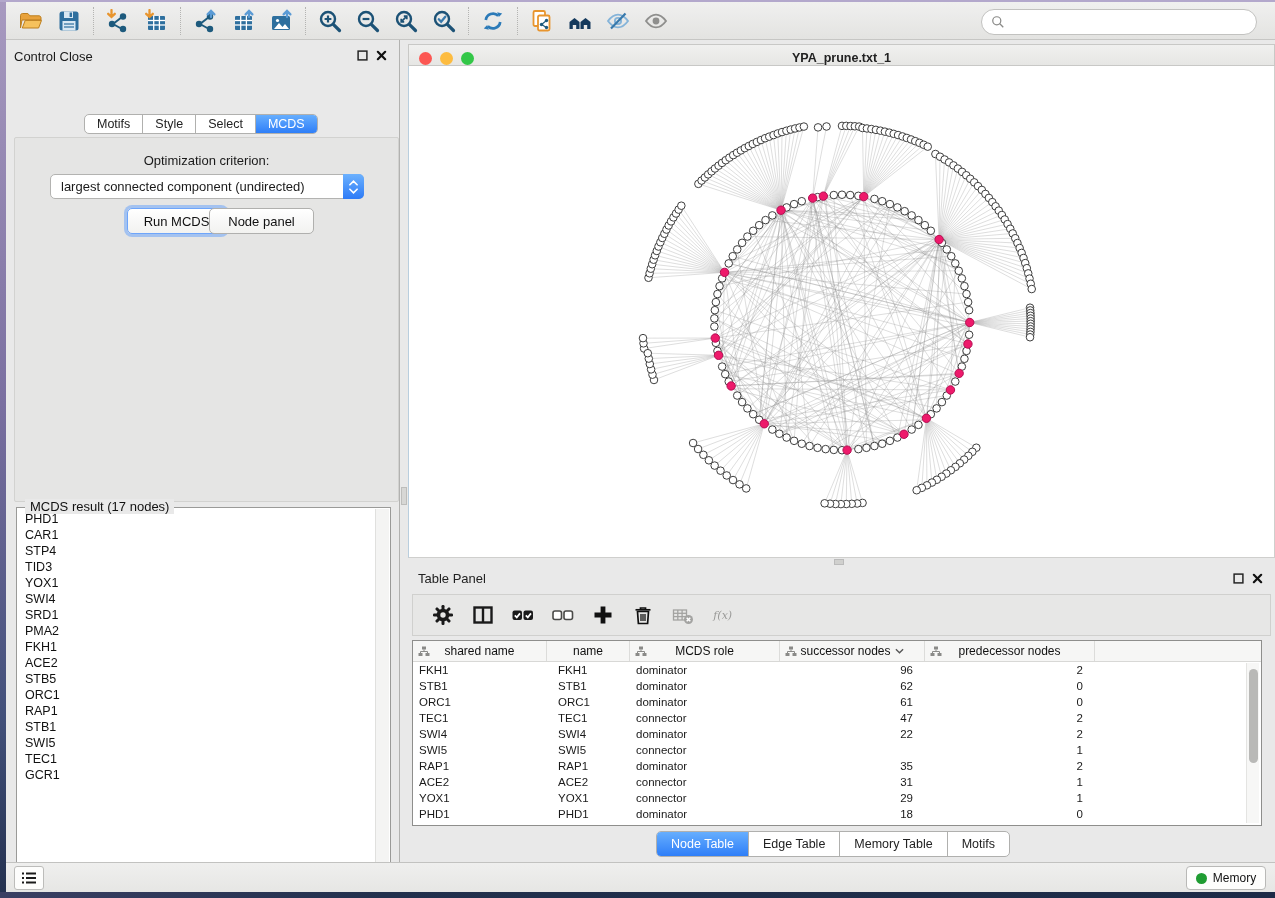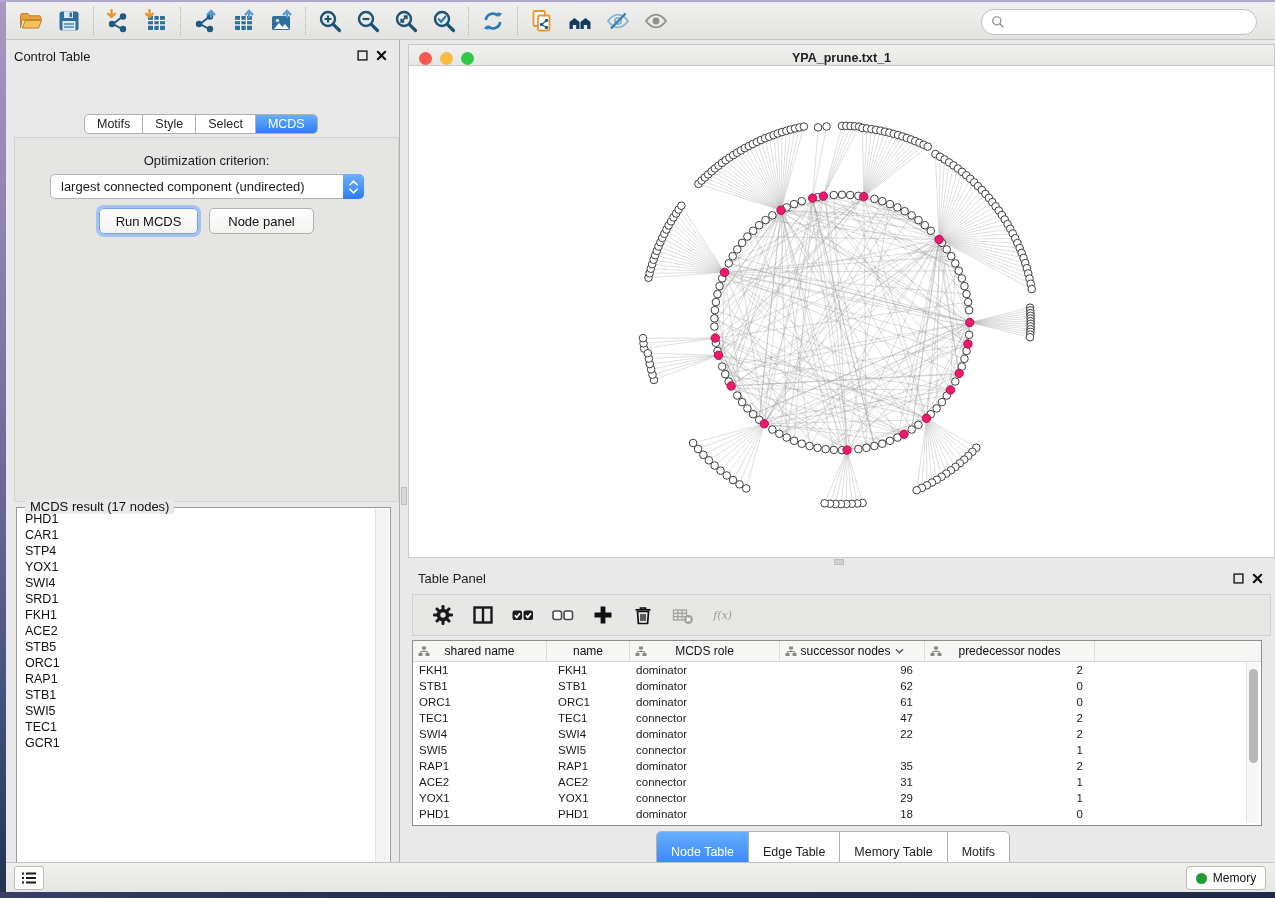--- a/index.html
+++ b/index.html
@@ -30,21 +30,21 @@
   .seg > div { padding:2px 12px; border-right:1px solid #b0b0ae; font-size:12.5px; color:#222; display:flex; align-items:center; justify-content:center; white-space:nowrap; }
   .seg > div:last-child { border-right:none; }
   .seg > div.active { background:linear-gradient(#66aefe,#2e7ef8); color:#fff; }
   .cp-inner { left:8px; top:97px; width:385px; height:365px; background:#e5e5e4; border:1px solid #d2d2d0; border-radius:2px; }
   .opt-label { left:8px; top:113px; width:385px; text-align:center; font-size:13px; }
   .dropdown { left:44px; top:134px; width:314px; height:25px; background:#fff; border:1px solid #b3b3b1; border-radius:5px; display:flex; align-items:center; }
   .dropdown .dd-text { flex:1; padding-left:10px; font-size:13px; white-space:nowrap; }
   .dd-cap { width:21px; height:25px; margin-right:-1px; border-radius:0 5px 5px 0; background:linear-gradient(#6cb1fe,#2d7bf7); display:flex; flex-direction:column; align-items:center; justify-content:center; gap:2px; }
   .dd-cap svg { width:9px; height:6px; }
   .btn { background:linear-gradient(#ffffff,#f2f2f0); border:1px solid #b0b0ae; border-radius:5px; font-size:13px; color:#111; display:flex; align-items:center; justify-content:center; font-family:"Liberation Sans",sans-serif; }
-  .btn.focusring { box-shadow:0 0 0 3px rgba(110,165,250,.55); border-color:#6ea5fa; }
+  .btn.focusring { box-shadow:0 0 0 3px rgba(110,165,250,.55); border-color:#6ea5fa;margin-left:28px; }
   .groupbox { left:10px; top:467px; width:375px; height:373px; border:1px solid #9a9a98; background:#fff; }
   .legend { position:absolute; top:-9px; left:8px; background:#e9e9e9; padding:0 5px; font-size:13px; color:#111; }
   .mcds-list { position:absolute; left:1px; top:3px; width:358px; bottom:1px; overflow:hidden; }
   .mcds-list div { font-size:12.5px; line-height:16px; padding-left:7px; color:#111; }
   .vtrack { position:absolute; top:1px; right:1px; bottom:1px; width:14px; background:#f4f4f3; border-left:1px solid #e0e0de; }
 
   
   .vsplit { left:400px; top:40px; width:8px; height:822px; background:#e9e9e9; }
   .vsplit .handle { position:absolute; left:1px; top:447px; width:6px; height:18px; background:#d7d7d5; border:1px solid #bdbdbb; }
   .hsplit-handle { left:834px; top:559px; width:10px; height:6px; background:#d0d0ce; border:1px solid #bbb; }
@@ -67,21 +67,21 @@
   .th { display:flex; align-items:center; justify-content:center; gap:4px; font-size:12px; color:#111; border-right:1px solid #dcdcda; position:relative; }
   .th svg.tree { width:12px; height:11px; position:absolute; left:5px; }
   .th svg.sort { width:9px; height:6px; }
   .trow { display:flex; height:16px; }
   .td { font-size:11.5px; line-height:16px; white-space:nowrap; overflow:hidden; }
   .td.l { padding-left:6px; text-align:left; }
   .td.r { padding-right:12px; text-align:right; }
   .tscroll { position:absolute; top:22px; right:2px; width:13px; bottom:2px; background:#f7f7f6; border-left:1px solid #e4e4e2; }
   .tscroll .thumb { position:absolute; left:2px; top:6px; width:9px; height:94px; border-radius:5px; background:#b9b9b7; }
   .ttabs { left:656px; top:831px; height:25px; }
-  .ttabs .seg > div { padding:13px 14px;text-align:right; }
+  .ttabs .seg > div { padding:5px 14px;text-align:right; }
 
   
   .statusbar { left:6px; top:862px; width:1269px; height:30px; background:linear-gradient(#efefee,#e6e6e4); border-top:1px solid #c2c2c0; }
   .menu-btn { position:absolute; left:8px; top:3px; width:30px; height:24px; background:#fdfdfc; border:1px solid #bcbcba; border-radius:3px; display:flex; align-items:center; justify-content:center; }
   .menu-btn svg { width:16px; height:14px; }
   .mem-btn { position:absolute; right:9px; top:3px; width:80px; height:24px; background:#fdfdfc; border:1px solid #b9b9b7; border-radius:4px; display:flex; align-items:center; justify-content:center; gap:6px; font-size:12px; color:#111; }
   .mem-dot { width:11px; height:11px; border-radius:50%; }
 </style>
 </head>
 <body>
@@ -247,21 +247,21 @@
   <div class="searchwrap">
     <svg viewBox="0 0 16 16">
         <circle cx="6.6" cy="6.6" r="4.6" fill="none" stroke="#8a8a88" stroke-width="1.4"></circle>
         <line x1="10.1" y1="10.1" x2="14" y2="14" stroke="#8a8a88" stroke-width="1.5"></line>
       </svg>
     <input placeholder="" style="">
   </div>
 </div>
 
 <div class="abs cpanel">
-  <div class="abs" style="left:8px;top:9px;">Control Table</div>
+  <div class="abs" style="left:8px;top:9px;">Control Close</div>
   <div class="abs winbtns" style="right:12px;top:10px;">
     <svg viewBox="0 0 12 12">
         <rect x="1.2" y="1.2" width="9.6" height="9.6" fill="none" stroke="#222" stroke-width="1.6"></rect>
       </svg>
     <svg viewBox="0 0 12 12">
         <path d="M2 2l8 8M10 2l-8 8" stroke="#111" stroke-width="2.4" stroke-linecap="round"></path>
       </svg>
   </div>
   <div class="abs" style="left:78px;top:74px;">
     <div class="seg" id="cp-tabs">
@@ -285,23 +285,25 @@
     </span>
   </div>
   <button class="btn abs focusring" style="left:93px;top:168px;width:99px;height:26px;">Run MCDS</button>
   <button class="btn abs" style="left:203px;top:168px;width:105px;height:26px;">Node panel</button>
   <div class="abs groupbox">
     <div class="legend">MCDS result (17 nodes)</div>
     <div class="mcds-list" id="mcds-list">
         <div>PHD1</div>
         <div>CAR1</div>
         <div>STP4</div>
+        <div>TID3</div>
         <div>YOX1</div>
         <div>SWI4</div>
         <div>SRD1</div>
+        <div>PMA2</div>
         <div>FKH1</div>
         <div>ACE2</div>
         <div>STB5</div>
         <div>ORC1</div>
         <div>RAP1</div>
         <div>STB1</div>
         <div>SWI5</div>
         <div>TEC1</div>
         <div>GCR1</div>
       </div>

